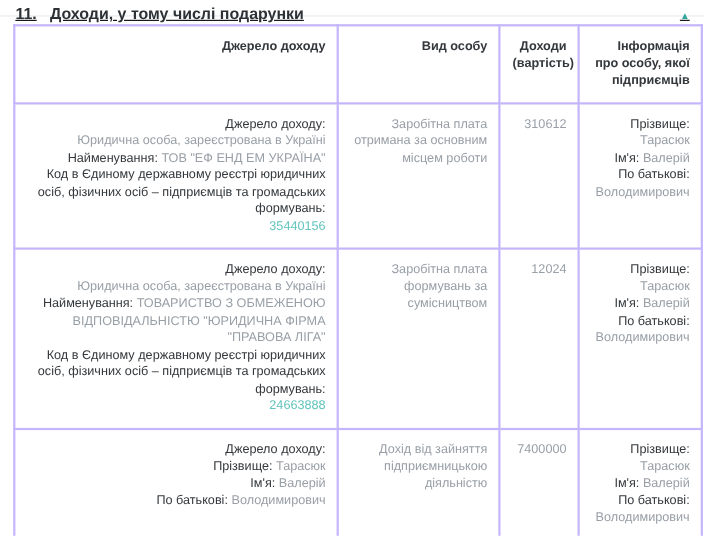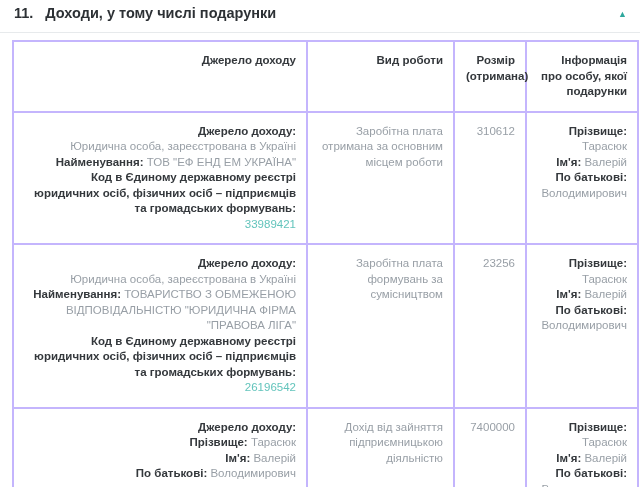--- a/index.html
+++ b/index.html
@@ -8,22 +8,23 @@
     width: 640px; height: 487px;
     overflow: hidden;
     background: #ffffff;
     font-family: "Liberation Sans", sans-serif;
   }
   .section-header {
     display: flex;
     align-items: flex-start;
     justify-content: space-between;
     padding: 5px 13px 0 14px;
-    height: 33px;
+    height: 15px;
     border-bottom: 1px solid #e7eaec;
+    text-decoration: underline;
   }
   .section-title {
     font-size: 14.5px;
     font-weight: bold;
     color: #2d3135;
     line-height: 17px;
   }
   .section-number { margin-right: 12px; }
   .collapse-arrow {
     color: #2fa89d;
@@ -50,21 +51,21 @@
   .income-table th {
     font-weight: bold;
     color: #34383c;
   }
   .income-table td { color: #989fa6; font-weight: normal; }
   thead tr { height: 57px; }
   tbody tr:nth-child(1) { height: 96px; }
   tbody tr:nth-child(2) { height: 103px; }
   tbody tr:nth-child(3) { height: 98px; }
   tbody tr:nth-child(4) { height: 93px; }
-  .lbl { font-weight: bold; color: #34383c; }
+  .lbl { font-weight: normal; color: #34383c; }
   .link {
     color: #63c4bc;
     text-decoration: none;
     cursor: pointer;
   }
   .line { margin: 0; }
 </style>
 </head>
 <body>
 
@@ -79,33 +80,33 @@
   <table class="income-table">
     <colgroup>
       <col style="width:294px">
       <col style="width:147px">
       <col style="width:72px">
       <col style="width:112px">
     </colgroup>
     <thead>
       <tr>
         <th>Джерело доходу</th>
-        <th>Вид роботи</th>
-        <th>Розмір (отримана)</th>
-        <th>Інформація про особу, якої подарунки</th>
+        <th>Вид особу</th>
+        <th>Доходи (вартість)</th>
+        <th>Інформація про особу, якої підприємців</th>
       </tr>
     </thead>
     <tbody id="rows-body">
         <tr>
           <td>
             <div class="line"><span class="lbl">Джерело доходу:</span></div>
             <div class="line"><span>Юридична особа, зареєстрована в Україні</span></div>
             <div class="line"><span class="lbl">Найменування: </span><span>ТОВ "ЕФ ЕНД ЕМ УКРАЇНА"</span></div>
             <div class="line"><span class="lbl">Код в Єдиному державному реєстрі юридичних осіб, фізичних осіб – підприємців та громадських формувань:</span></div>
-            <div class="line"><a class="link" href="#">33989421</a></div>
+            <div class="line"><a class="link" href="#">35440156</a></div>
           </td>
           <td>
             <div class="line"><span>Заробітна плата отримана за основним місцем роботи</span></div>
           </td>
           <td>
             <div class="line"><span>310612</span></div>
           </td>
           <td>
             <div class="line"><span class="lbl">Прізвище:</span></div>
             <div class="line"><span>Тарасюк</span></div>
@@ -113,27 +114,27 @@
             <div class="line"><span class="lbl">По батькові:</span></div>
             <div class="line"><span>Володимирович</span></div>
           </td>
         </tr>
         <tr>
           <td>
             <div class="line"><span class="lbl">Джерело доходу:</span></div>
             <div class="line"><span>Юридична особа, зареєстрована в Україні</span></div>
             <div class="line"><span class="lbl">Найменування: </span><span>ТОВАРИСТВО З ОБМЕЖЕНОЮ ВІДПОВІДАЛЬНІСТЮ "ЮРИДИЧНА ФІРМА "ПРАВОВА ЛІГА"</span></div>
             <div class="line"><span class="lbl">Код в Єдиному державному реєстрі юридичних осіб, фізичних осіб – підприємців та громадських формувань:</span></div>
-            <div class="line"><a class="link" href="#">26196542</a></div>
+            <div class="line"><a class="link" href="#">24663888</a></div>
           </td>
           <td>
             <div class="line"><span>Заробітна плата формувань за сумісництвом</span></div>
           </td>
           <td>
-            <div class="line"><span>23256</span></div>
+            <div class="line"><span>12024</span></div>
           </td>
           <td>
             <div class="line"><span class="lbl">Прізвище:</span></div>
             <div class="line"><span>Тарасюк</span></div>
             <div class="line"><span class="lbl">Ім'я: </span><span>Валерій</span></div>
             <div class="line"><span class="lbl">По батькові:</span></div>
             <div class="line"><span>Володимирович</span></div>
           </td>
         </tr>
         <tr>

